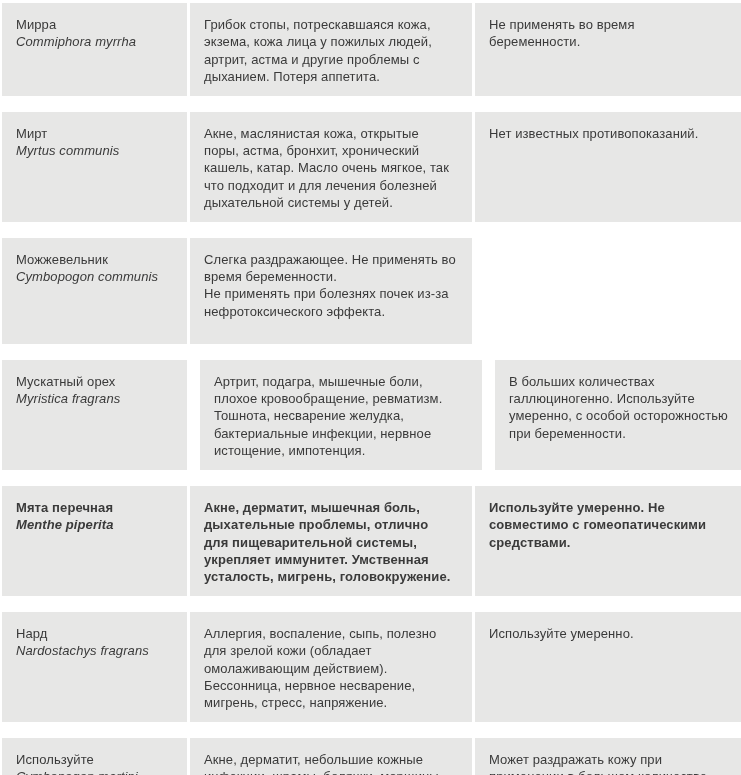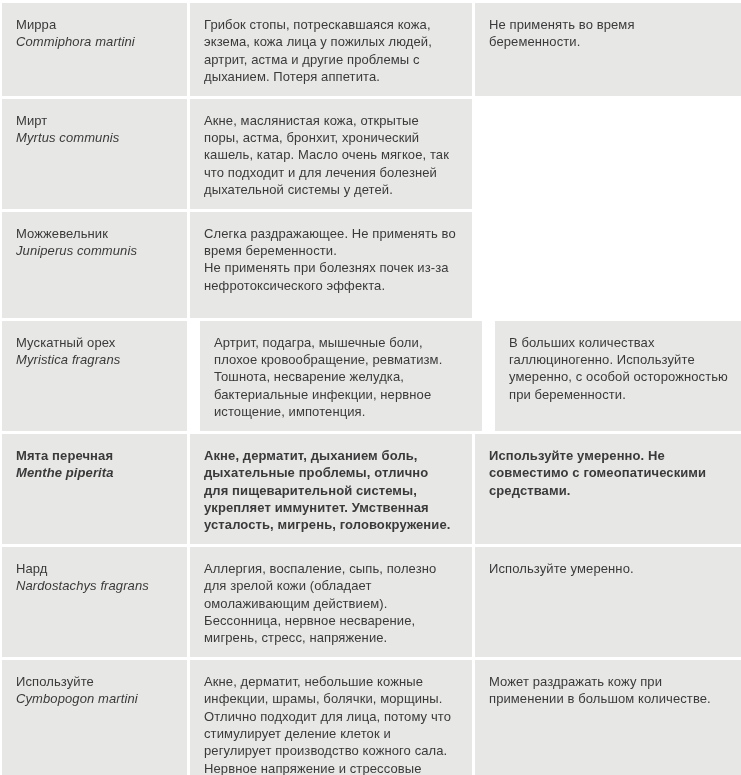--- a/index.html
+++ b/index.html
@@ -15,21 +15,21 @@
     padding-left: 2px;
     box-sizing: border-box;
     overflow: hidden;
     font-family: "Liberation Sans", "DejaVu Sans", sans-serif;
     color: #3a3a3a;
   }
   .row {
     display: grid;
     grid-template-columns: 185px 282px 266px;
     column-gap: 3px;
-    margin-bottom: 3px;
+    margin-bottom: 16px;
   }
   .cell {
     background: #e7e7e6;
     padding: 13px 16px 10px 14px;
     box-sizing: border-box;
     font-size: 13px;
     line-height: 17.4px;
     letter-spacing: 0.1px;
   }
   .name-ru {
@@ -45,58 +45,59 @@
   }
 </style>
 </head>
 <body>
 
 <div class="page">
   <div id="table">
   <div class="row" style="min-height: 91px;">
     <div class="cell name-cell">
       <span class="name-ru">Мирра</span>
-      <span class="name-lat">Commiphora martini</span>
+      <span class="name-lat">Commiphora myrrha</span>
     </div>
     <div class="cell uses-cell">Грибок стопы, потрескавшаяся кожа, экзема, кожа лица у пожилых людей, артрит, астма и другие проблемы с дыханием. Потеря аппетита.</div>
     <div class="cell cautions-cell">Не применять во время беременности.</div>
   </div>
 
   <div class="row" style="min-height: 106px;">
     <div class="cell name-cell">
       <span class="name-ru">Мирт</span>
       <span class="name-lat">Myrtus communis</span>
     </div>
     <div class="cell uses-cell">Акне, маслянистая кожа, открытые поры, астма, бронхит, хронический кашель, катар. Масло очень мягкое, так что подходит и для лечения болезней дыхательной системы у детей.</div>
+    <div class="cell cautions-cell">Нет известных противопоказаний.</div>
   </div>
 
   <div class="row" style="min-height: 106px;">
     <div class="cell name-cell">
       <span class="name-ru">Можжевельник</span>
-      <span class="name-lat">Juniperus communis</span>
+      <span class="name-lat">Cymbopogon communis</span>
     </div>
     <div class="cell cautions-cell">Слегка раздражающее. Не применять во время беременности.
 Не применять при болезнях почек из-за нефротоксического эффекта.</div>
   </div>
 
   <div class="row" style="min-height: 103px; gap: 13px;">
     <div class="cell name-cell">
       <span class="name-ru">Мускатный орех</span>
       <span class="name-lat">Myristica fragrans</span>
     </div>
     <div class="cell uses-cell">Артрит, подагра, мышечные боли, плохое кровообращение, ревматизм. Тошнота, несварение желудка, бактериальные инфекции, нервное истощение, импотенция.</div>
     <div class="cell cautions-cell">В больших количествах галлюциногенно. Используйте умеренно, с особой осторожностью при беременности.</div>
   </div>
 
   <div class="row" style="min-height: 103px; font-weight: bold;">
     <div class="cell name-cell">
       <span class="name-ru">Мята перечная</span>
       <span class="name-lat">Menthe piperita</span>
     </div>
-    <div class="cell uses-cell">Акне, дерматит, дыханием боль, дыхательные проблемы, отлично для пищеварительной системы, укрепляет иммунитет. Умственная усталость, мигрень, головокружение.</div>
+    <div class="cell uses-cell">Акне, дерматит, мышечная боль, дыхательные проблемы, отлично для пищеварительной системы, укрепляет иммунитет. Умственная усталость, мигрень, головокружение.</div>
     <div class="cell cautions-cell">Используйте умеренно. Не совместимо с гомеопатическими средствами.</div>
   </div>
 
   <div class="row" style="min-height: 103px;">
     <div class="cell name-cell">
       <span class="name-ru">Нард</span>
       <span class="name-lat">Nardostachys fragrans</span>
     </div>
     <div class="cell uses-cell">Аллергия, воспаление, сыпь, полезно для зрелой кожи (обладает омолаживающим действием). Бессонница, нервное несварение, мигрень, стресс, напряжение.</div>
     <div class="cell cautions-cell">Используйте умеренно.</div>

